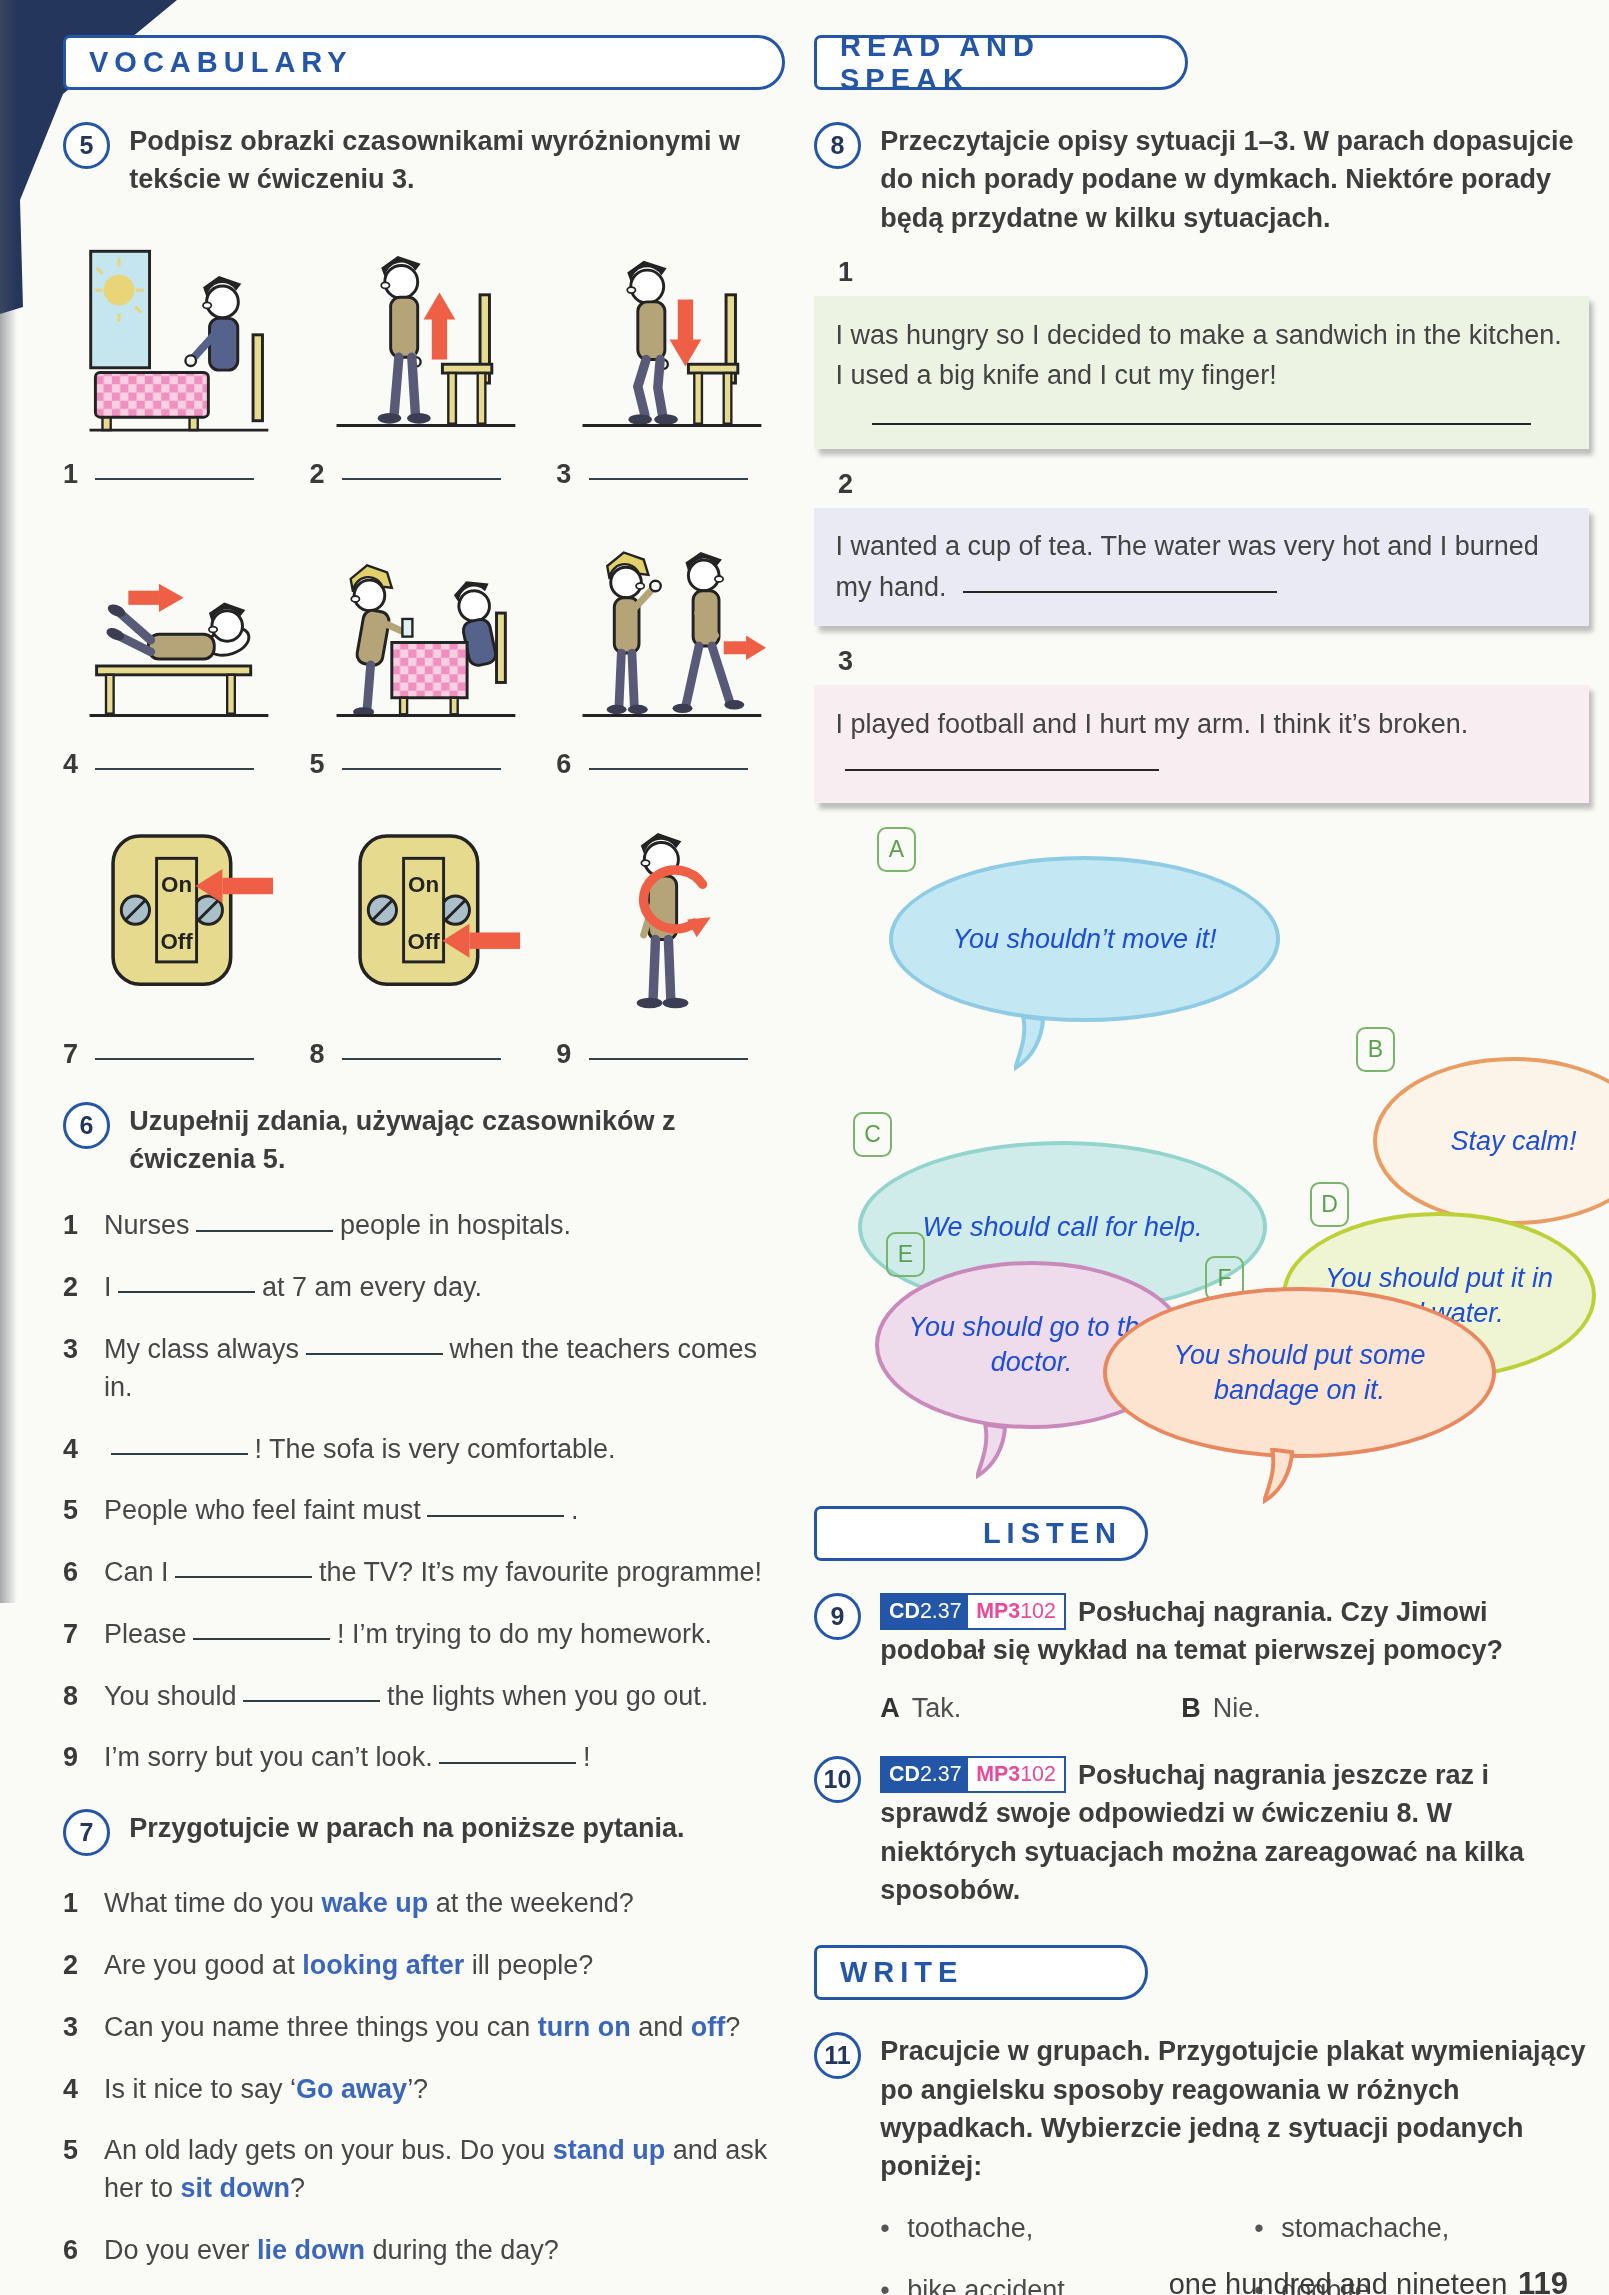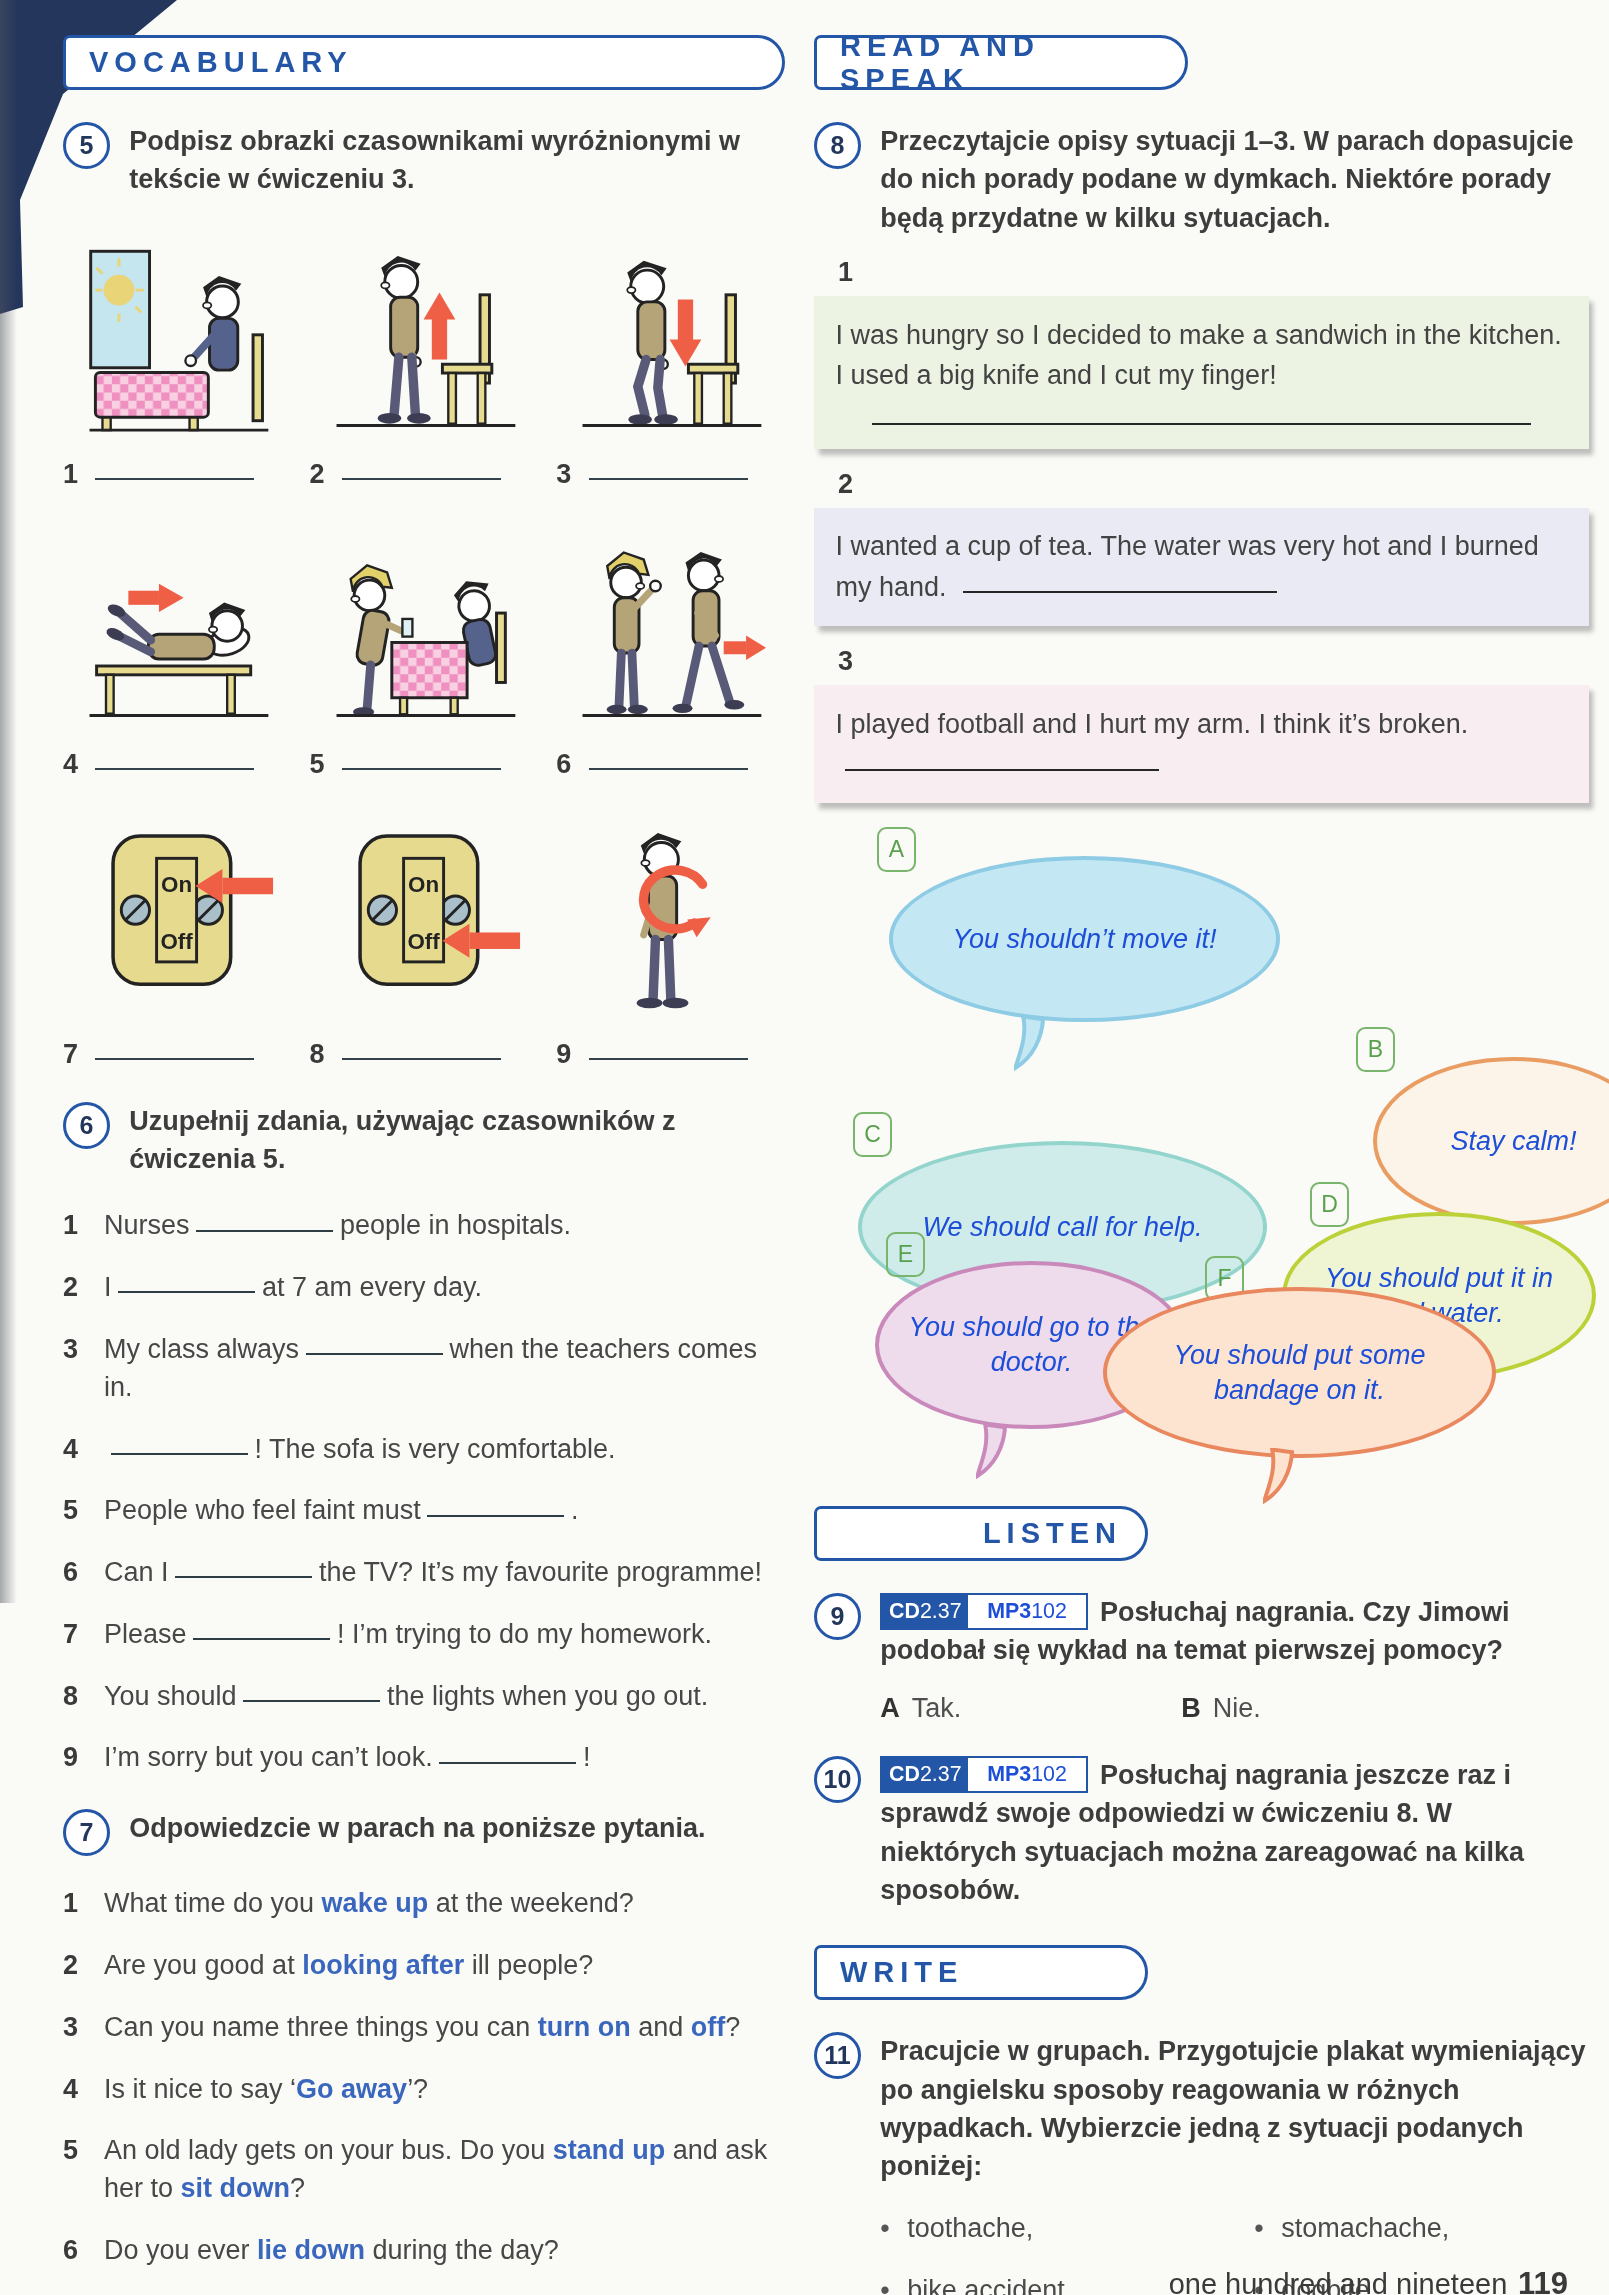--- a/index.html
+++ b/index.html
@@ -52,21 +52,21 @@
           display:flex;align-items:center;justify-content:center;text-align:center;
           padding:12px 27px;box-sizing:border-box;}
   .bubble .txt{font-style:italic;color:#1d4ed8;font-size:27px;line-height:1.3;}
   .tail{position:absolute;width:37px;height:56px;}
   .tail path{fill:var(--bg);stroke:var(--bc);stroke-width:6;}
 
   .cdbadge{display:inline-flex;border:2.7px solid #2456a8;margin-right:12px;font-size:21.4px;
            font-weight:bold;line-height:1;vertical-align:3.3px;}
   .cdbadge .cd{background:#2456a8;color:#fff;padding:6px 6.7px;white-space:nowrap;}
   .cdbadge .cd .lt{font-weight:normal;}
-  .cdbadge .mp3{background:#fff;color:#1d4ed8;padding:6px 19px;white-space:nowrap;}
+  .cdbadge .mp3{background:#fff;color:#ec4899;padding:6px 8px;white-space:nowrap;}
   .cdbadge .mp3 .lt{font-weight:normal;}
 
   .answers{display:flex;gap:220px;margin-top:23px;font-size:27px;color:#4f4f4f;}
   .answers .key{font-weight:bold;color:#333;margin-right:12px;}
 
   .bullets{display:flex;margin-top:27px;}
   .bullets ul{list-style:none;margin:0;padding:0;}
   .bullets ul:first-child{width:374px;}
   .bullets li{font-size:27px;color:#4a4a4a;margin-bottom:31px;}
   .dot{color:#555;margin-right:17.4px;}
@@ -331,21 +331,21 @@
       <li><span class="lnum">4</span><span><span class="blank"></span><span>! The sofa is very comfortable.</span></span></li>
       <li><span class="lnum">5</span><span><span>People who feel faint must</span><span class="blank"></span><span>.</span></span></li>
       <li><span class="lnum">6</span><span><span>Can I</span><span class="blank"></span><span>the TV? It’s my favourite programme!</span></span></li>
       <li><span class="lnum">7</span><span><span>Please</span><span class="blank"></span><span>! I’m trying to do my homework.</span></span></li>
       <li><span class="lnum">8</span><span><span>You should</span><span class="blank"></span><span>the lights when you go out.</span></span></li>
       <li><span class="lnum">9</span><span><span>I’m sorry but you can’t look.</span><span class="blank"></span><span>!</span></span></li>
     </ol>
 
     <div class="ex">
       <div class="badge-num">7</div>
-      <div class="instr">Odpowiedzcie w parach na poniższe pytania.</div>
+      <div class="instr">Przygotujcie w parach na poniższe pytania.</div>
     </div>
     <ol class="items">
       <li><span class="lnum">1</span><span><span>What time do you </span><span class="vb">wake up</span><span> at the weekend?</span></span></li>
       <li><span class="lnum">2</span><span><span>Are you good at </span><span class="vb">looking after</span><span> ill people?</span></span></li>
       <li><span class="lnum">3</span><span><span>Can you name three things you can </span><span class="vb">turn on</span><span> and </span><span class="vb">off</span><span>?</span></span></li>
       <li><span class="lnum">4</span><span><span>Is it nice to say ‘</span><span class="vb">Go away</span><span>’?</span></span></li>
       <li><span class="lnum">5</span><span><span>An old lady gets on your bus. Do you </span><span class="vb">stand up</span><span> and ask her to </span><span class="vb">sit down</span><span>?</span></span></li>
       <li><span class="lnum">6</span><span><span>Do you ever </span><span class="vb">lie down</span><span> during the day?</span></span></li>
       <li><span class="lnum">7</span><span><span>Can you stand on one leg and </span><span class="vb">turn round</span><span>?</span></span></li>
     </ol>

